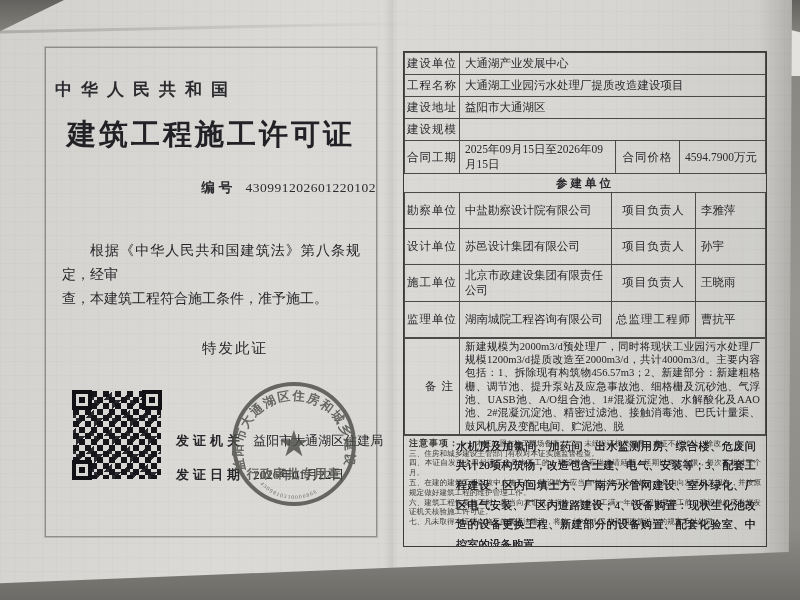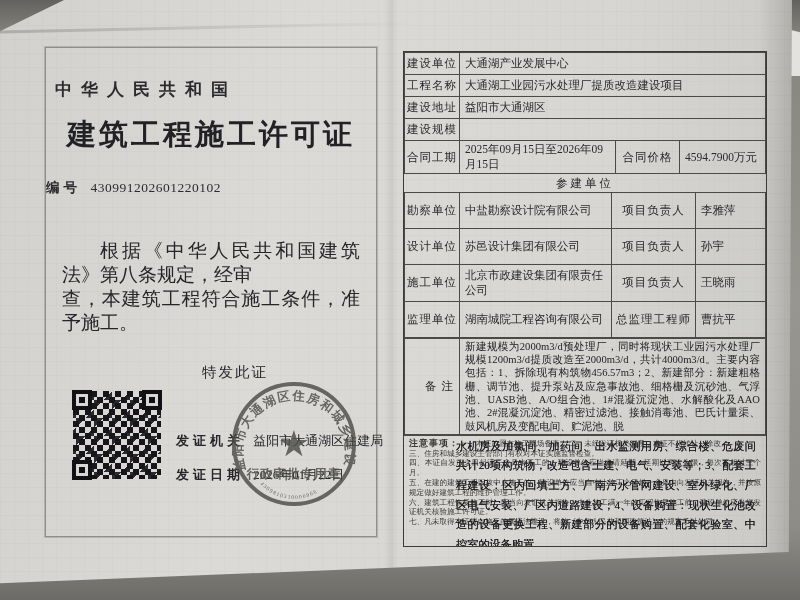--- a/index.html
+++ b/index.html
@@ -23,23 +23,23 @@
   .fold-center{position:absolute;left:384px;top:0;width:14px;height:600px;
        background:linear-gradient(90deg,rgba(0,0,0,0),rgba(0,0,0,.06),rgba(0,0,0,0));}
   .curl-right{position:absolute;right:8px;top:0;width:34px;height:600px;
        background:linear-gradient(90deg,rgba(0,0,0,0),rgba(0,0,0,.14));}
   .txt{color:#26262a;}
   
   #left-box{position:absolute;left:45px;top:47px;width:330px;height:488px;
        border:1.5px solid #34343270;outline:1px solid #4444423a;}
   .country{margin-top:30px;font-size:17px;font-weight:bold;letter-spacing:9px;text-indent:9px;color:#2b2b2f;}
   .cert-title{margin-top:14px;text-align:center;font-size:29px;font-weight:bold;letter-spacing:3px;color:#222226;}
-  .cert-number{margin-top:24px;text-align:left;font-size:13.5px;color:#2b2b2f;}
+  .cert-number{margin-top:24px;text-align:right;font-size:13.5px;color:#2b2b2f;}
   .cert-number .num{letter-spacing:.5px;}
-  .cert-body{margin:42px 16px 0 16px;font-size:19px;line-height:24px;text-align:justify;color:#26262a;}
+  .cert-body{margin:42px 16px 0 16px;font-size:14px;line-height:24px;text-align:justify;color:#26262a;}
   .cert-body .indent{text-indent:2em;display:block;}
   .issue-line{margin:28px 0 0 48px;font-size:14.5px;letter-spacing:2px;color:#26262a;text-align:center;}
   
   .qr{position:absolute;left:27px;top:343px;width:88px;height:88px;
       background-color:#d8d7d3;
       background-image:
         linear-gradient(45deg,#16161a 25%,transparent 25% 75%,#16161a 75%),
         linear-gradient(45deg,#16161a 25%,transparent 25% 75%,#16161a 75%),
         linear-gradient(135deg,#2a2a2e 25%,transparent 25% 75%,#2a2a2e 75%);
       background-position:0 0,6px 6px,3px 9px;background-size:12px 12px,12px 12px,18px 18px;}
@@ -50,21 +50,21 @@
   .issuer-line{top:384px;} .date-line{top:418px;}
   .lbl-sp{letter-spacing:4px;margin-right:6px;font-weight:bold;}
   
   .stamp{position:absolute;left:184px;top:332px;width:128px;height:128px;opacity:.82;}
   
   #right-panel{position:absolute;left:403px;top:51px;width:362px;border:1.5px solid #3a3a38;background:rgba(255,255,255,.04);}
   table{border-collapse:collapse;width:100%;table-layout:fixed;}
   td{border:1px solid #4a4a48;font-size:11.5px;color:#2a2a2e;padding:1px 5px;overflow:hidden;}
   td.lab{text-align:center;letter-spacing:1px;padding:1px 2px;}
   .info-t td{height:19px;}
-  .sec-head{height:18px;line-height:18px;text-align:center;font-size:11.5px;letter-spacing:3px;color:#2a2a2e;}
+  .sec-head{height:18px;line-height:18px;text-align:center;font-size:11.5px;letter-spacing:3px;color:#2a2a2e;font-weight:bold;}
   .part-t td{height:33.2px;}
   .rem-t td{vertical-align:top;}
   .rem-t td.lab{vertical-align:middle;padding-left:17px;}
   .remark-text{font-size:10.6px;line-height:13.3px;text-align:justify;color:#222226;}
   .notes{position:relative;height:110px;border-top:1px solid #4a4a48;overflow:hidden;}
   .notes-text{padding:3px 5px 0 5px;font-size:7.6px;line-height:9.8px;color:#3b3b39;text-align:justify;}
   .notes-label{font-size:9px;font-weight:bold;letter-spacing:1px;}
   .remark-overflow{position:absolute;left:52px;top:1px;width:300px;
       font-size:11.2px;line-height:19.6px;text-align:justify;color:#1e1e22;
       text-shadow:0 0 .4px #1e1e22;}

